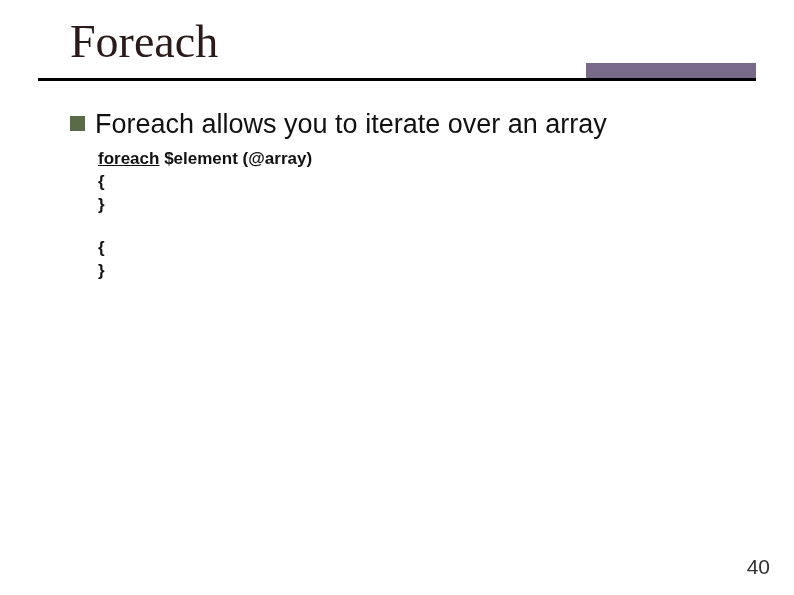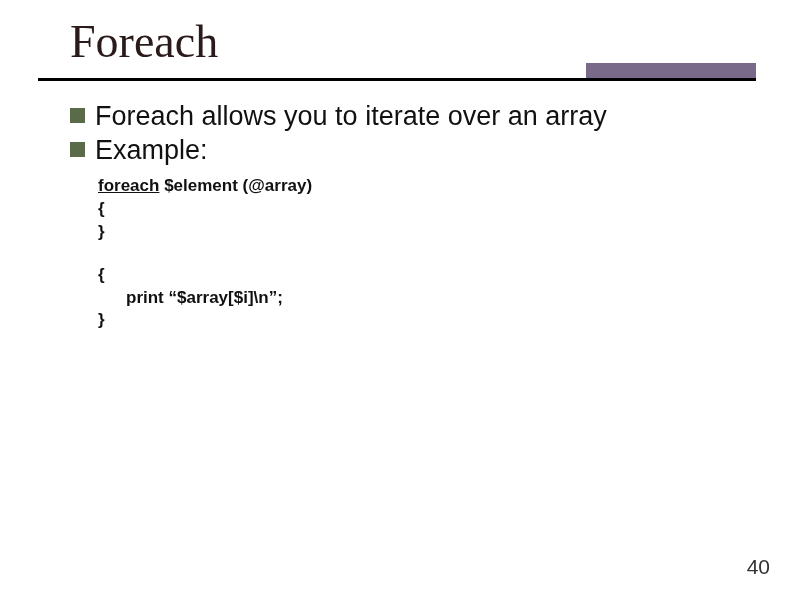--- a/index.html
+++ b/index.html
@@ -37,21 +37,21 @@
     position: absolute;
     right: 38px;
     top: 63px;
     width: 170px;
     height: 16px;
     background: #7a6a8a;
   }
   .content {
     position: absolute;
     left: 70px;
-    top: 100px;
+    top: 108px;
     width: 680px;
   }
   .bullet-row {
     display: flex;
     align-items: flex-start;
     margin-bottom: 2px;
   }
   .bullet {
     width: 15px;
     height: 15px;
@@ -97,36 +97,31 @@
   <div class="accent-bar"></div>
   <div class="title-underline"></div>
 
   <div class="content">
 
     <div class="bullet-row">
       <div class="bullet"></div>
       <div class="bullet-text">Foreach allows you to iterate over an array</div>
     </div>
 
-    <div class="bullet-row">
-      <div class="bullet"></div>
-      <div class="bullet-text">Example:</div>
-    </div>
 
     <div class="code-block">
       <div>
         <span class="kw">foreach</span><span> $element (@array)</span>
       </div>
       <div>{</div>
       <div>}</div>
     </div>
 
 
     <div class="code-block">
       <div>{</div>
-      <div class="indent">print “$array[$i]\n”;</div>
       <div>}</div>
     </div>
 
   </div>
 
   <div class="slide-number">40</div>
 </div>
 
 </body></html>

